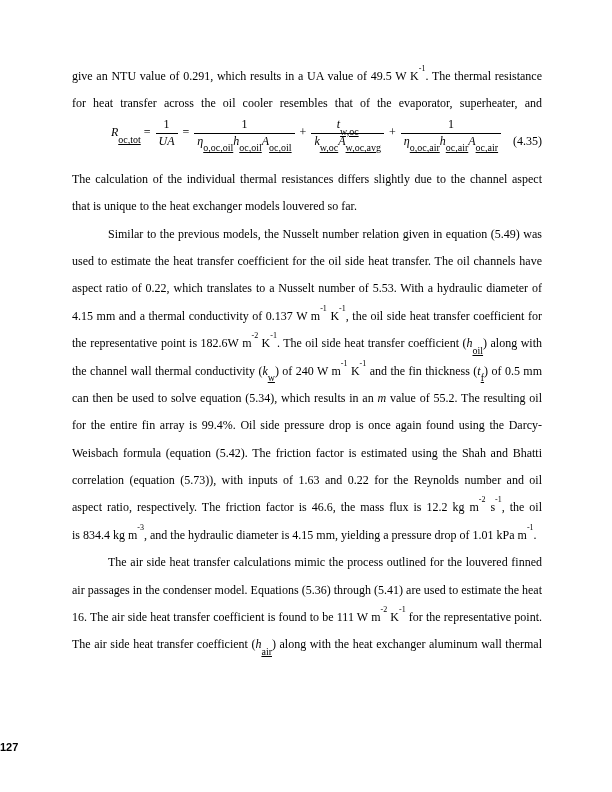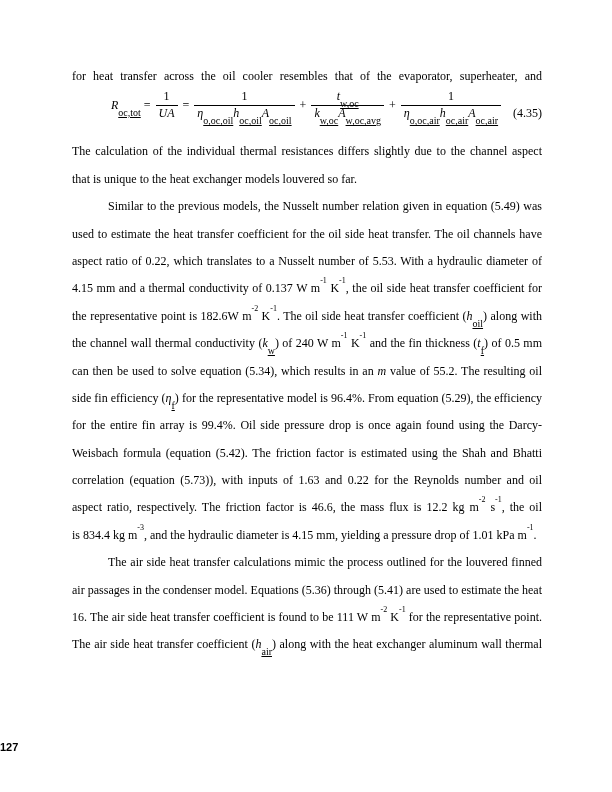--- a/index.html
+++ b/index.html
@@ -54,20 +54,21 @@
     font-weight:bold;
     font-size:11px;
   }
 </style>
 </head>
 <body>
 
 <div class="page">
   <div class="text-col">
 
+    <div class="line just">give an NTU value of 0.291, which results in a UA value of 49.5 W K<sup>-1</sup>. The thermal resistance</div>
     <div class="line just">for heat transfer across the oil cooler resembles that of the evaporator, superheater, and recuperator:</div>
 
     <div class="equation">
       <div class="eq-body">
         <span class="eq-lhs"><i>R</i><sub>oc,tot</sub></span>
         <span class="eq-op">=</span>
         <span class="frac">
           <span class="num">1</span>
           <span class="den"><i>UA</i></span>
         </span>
@@ -92,21 +93,20 @@
 
     <div class="line just">The calculation of the individual thermal resistances differs slightly due to the channel aspect ratio</div>
     <div class="line short">that is unique to the heat exchanger models louvered so far.</div>
     <div class="line just indent">Similar to the previous models, the Nusselt number relation given in equation (5.49) was</div>
     <div class="line just">used to estimate the heat transfer coefficient for the oil side heat transfer. The oil channels have an</div>
     <div class="line just">aspect ratio of 0.22, which translates to a Nusselt number of 5.53. With a hydraulic diameter of</div>
     <div class="line just">4.15 mm and a thermal conductivity of 0.137 W m<sup>-1</sup> K<sup>-1</sup>, the oil side heat transfer coefficient for</div>
     <div class="line just">the representative point is 182.6W m<sup>-2</sup> K<sup>-1</sup>. The oil side heat transfer coefficient (<i>h</i><sub>oil</sub>) along with</div>
     <div class="line just">the channel wall thermal conductivity (<i>k</i><sub>w</sub>) of 240 W m<sup>-1</sup> K<sup>-1</sup> and the fin thickness (<i>t</i><sub>f</sub>) of 0.5 mm</div>
     <div class="line just">can then be used to solve equation (5.34), which results in an <i>m</i> value of 55.2. The resulting oil</div>
-    <div class="line just">side fin efficiency (<i>η</i><sub>f</sub>) for the representative model is 96.4%. From equation (5.29), the efficiency</div>
     <div class="line just">for the entire fin array is 99.4%. Oil side pressure drop is once again found using the Darcy-</div>
     <div class="line just">Weisbach formula (equation (5.42). The friction factor is estimated using the Shah and Bhatti</div>
     <div class="line just">correlation (equation (5.73)), with inputs of 1.63 and 0.22 for the Reynolds number and oil channel</div>
     <div class="line just">aspect ratio, respectively. The friction factor is 46.6, the mass flux is 12.2 kg m<sup>-2</sup> s<sup>-1</sup>, the oil density</div>
     <div class="line short">is 834.4 kg m<sup>-3</sup>, and the hydraulic diameter is 4.15 mm, yielding a pressure drop of 1.01 kPa m<sup>-1</sup>.</div>
     <div class="line just indent">The air side heat transfer calculations mimic the process outlined for the louvered finned</div>
     <div class="line just">air passages in the condenser model. Equations (5.36) through (5.41) are used to estimate the heat</div>
     <div class="line just">16.  The air side heat transfer coefficient is found to be 111 W m<sup>-2</sup> K<sup>-1</sup> for the representative point.</div>
     <div class="line just">The air side heat transfer coefficient (<i>h</i><sub>air</sub>) along with the heat exchanger aluminum wall thermal</div>
   </div>

